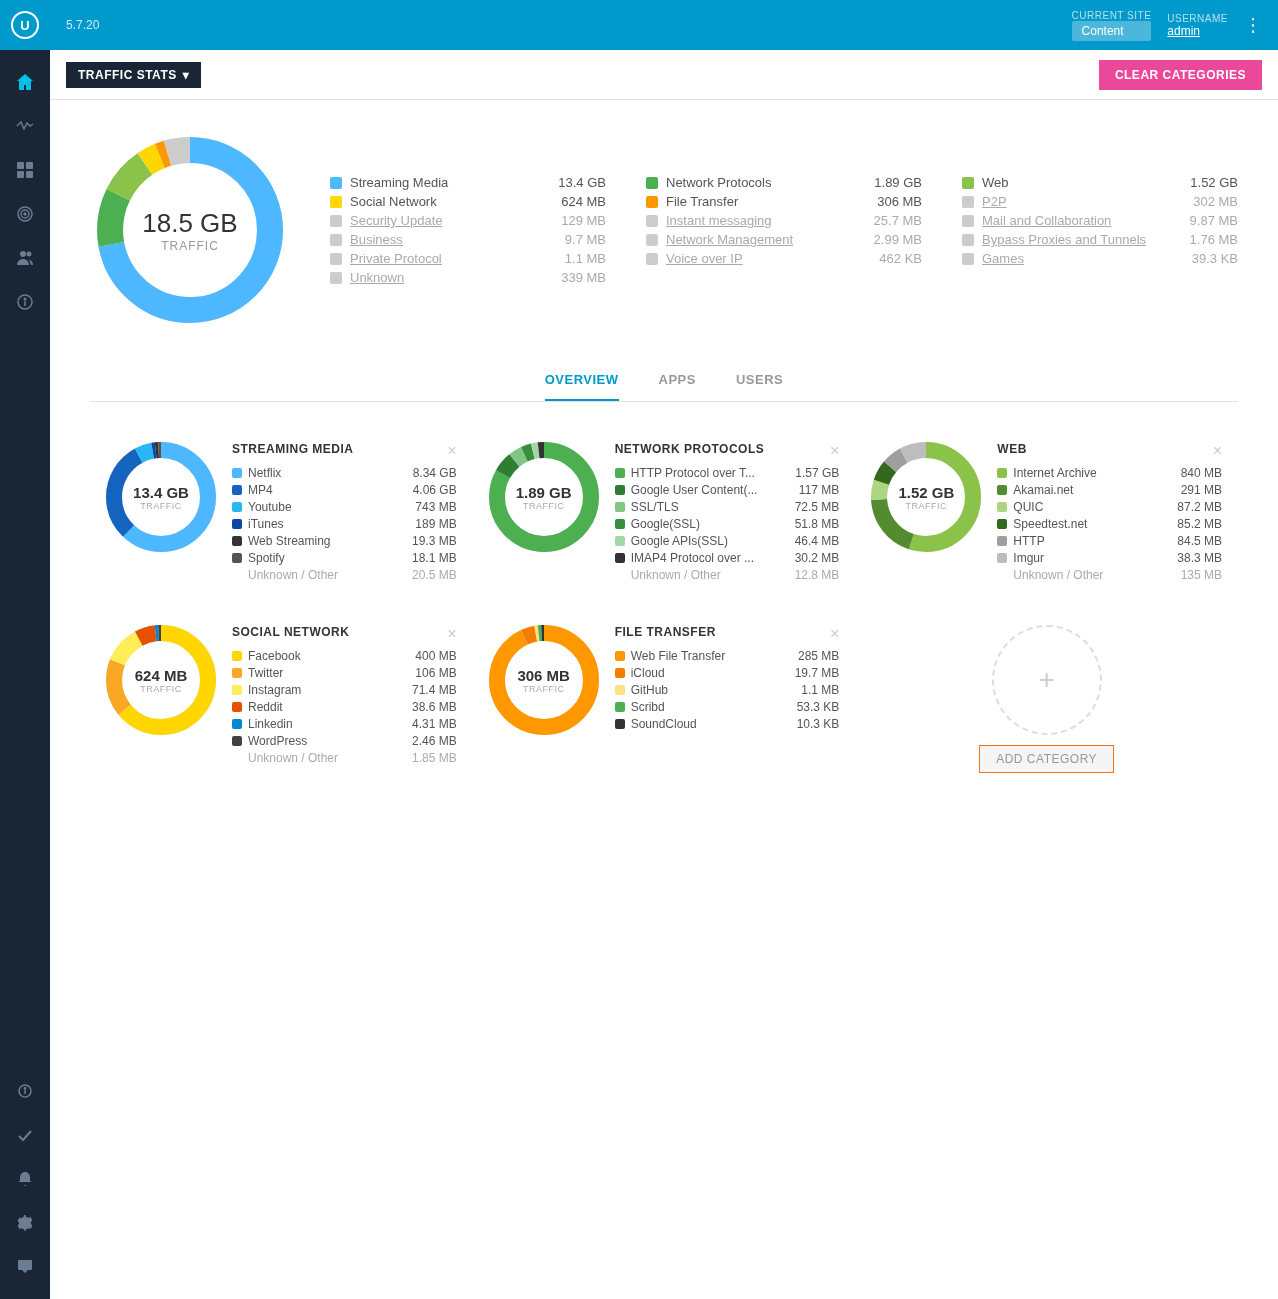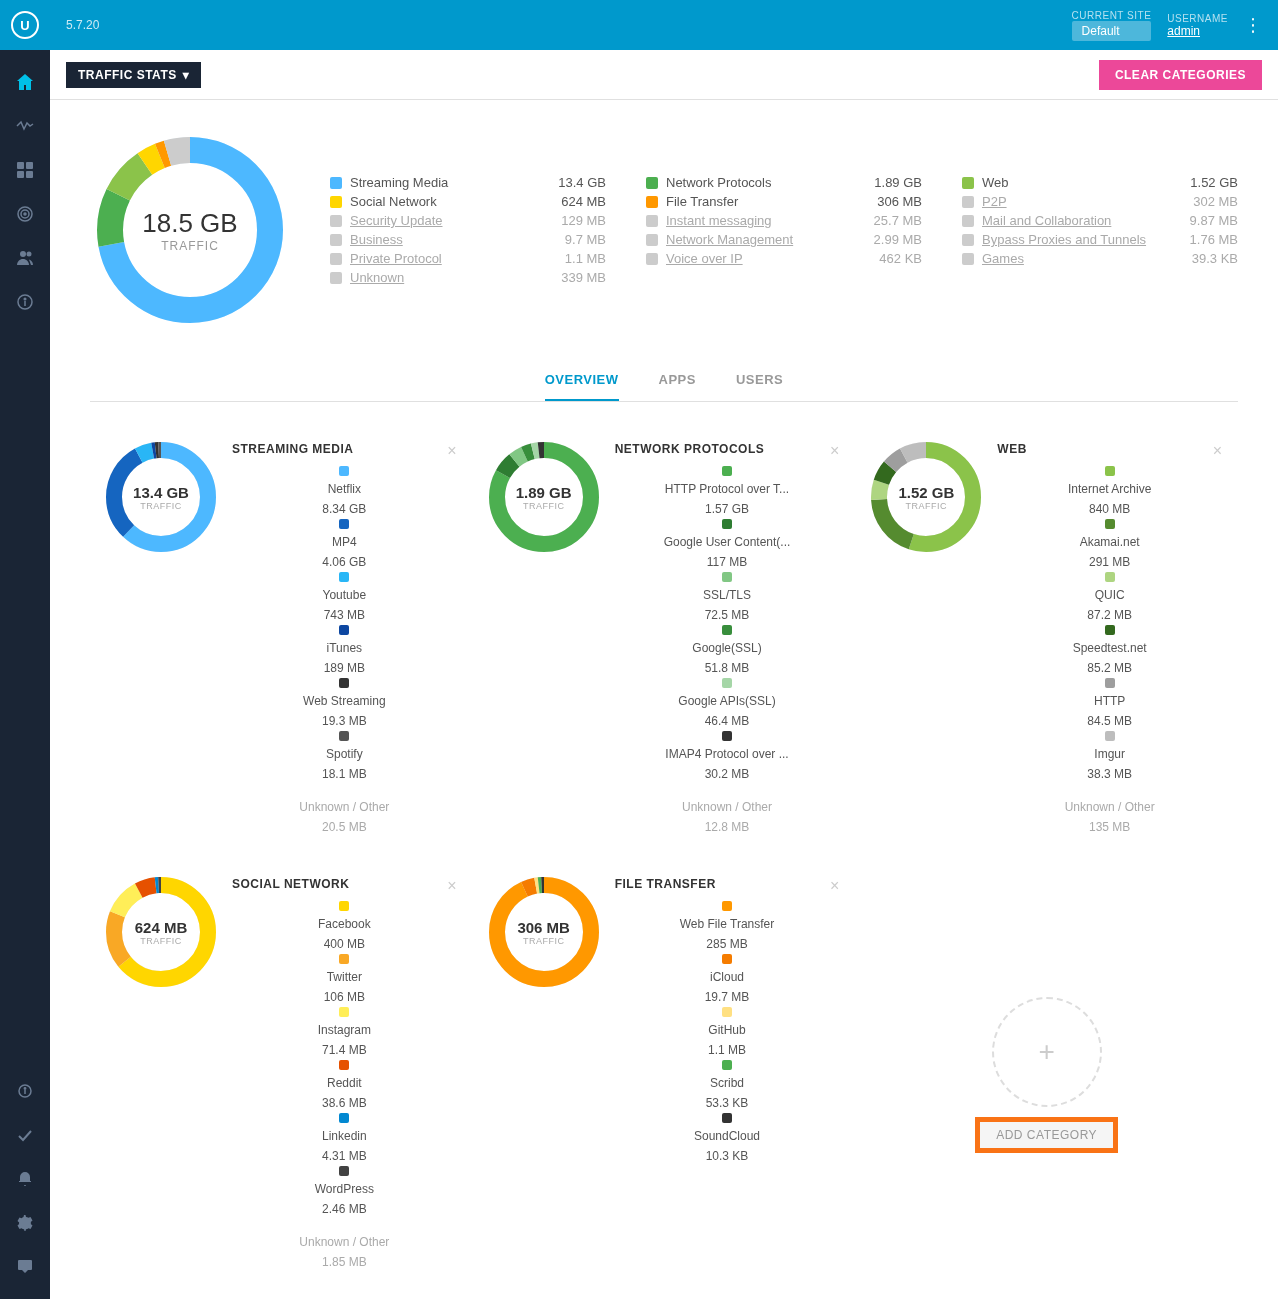--- a/index.html
+++ b/index.html
@@ -310,21 +310,20 @@
       color: #333;
       letter-spacing: 0.5px;
       text-transform: uppercase;
       margin-bottom: 10px;
     }
     .card-list-item {
       display: flex;
       align-items: center;
       gap: 6px;
       margin-bottom: 3px;
-      flex-direction: column;
     }
     .card-list-dot {
       width: 10px;
       height: 10px;
       border-radius: 2px;
       flex-shrink: 0;
     }
     .card-list-name {
       font-size: 12px;
       color: #555;
@@ -353,21 +352,21 @@
       border: 2px dashed #ddd;
       display: flex;
       align-items: center;
       justify-content: center;
       font-size: 28px;
       color: #ccc;
       cursor: pointer;
     }
     .add-category-btn {
       background: #f5f5f5;
-      border: 5px solid #f97316;
+      border: 1px solid #f97316;
       padding: 6px 16px;
       font-size: 12px;
       color: #999;
       cursor: pointer;
       text-transform: uppercase;
       letter-spacing: 0.5px;
     }
 
     
     svg.donut { transform: rotate(-90deg); }
@@ -458,21 +457,21 @@
 
 <div class="main">
 
   <div class="topbar">
     <div class="topbar-left">
       <span class="version-badge">5.7.20</span>
     </div>
     <div class="topbar-right">
       <div>
         <div class="current-site-label">CURRENT SITE</div>
-        <div class="current-site-value">Default</div>
+        <div class="current-site-value">Content</div>
       </div>
       <div>
         <div class="username-label">USERNAME</div>
         <div class="username-value">admin</div>
       </div>
       <button class="more-btn">⋮</button>
     </div>
   </div>
 
   <div class="subtoolbar">

